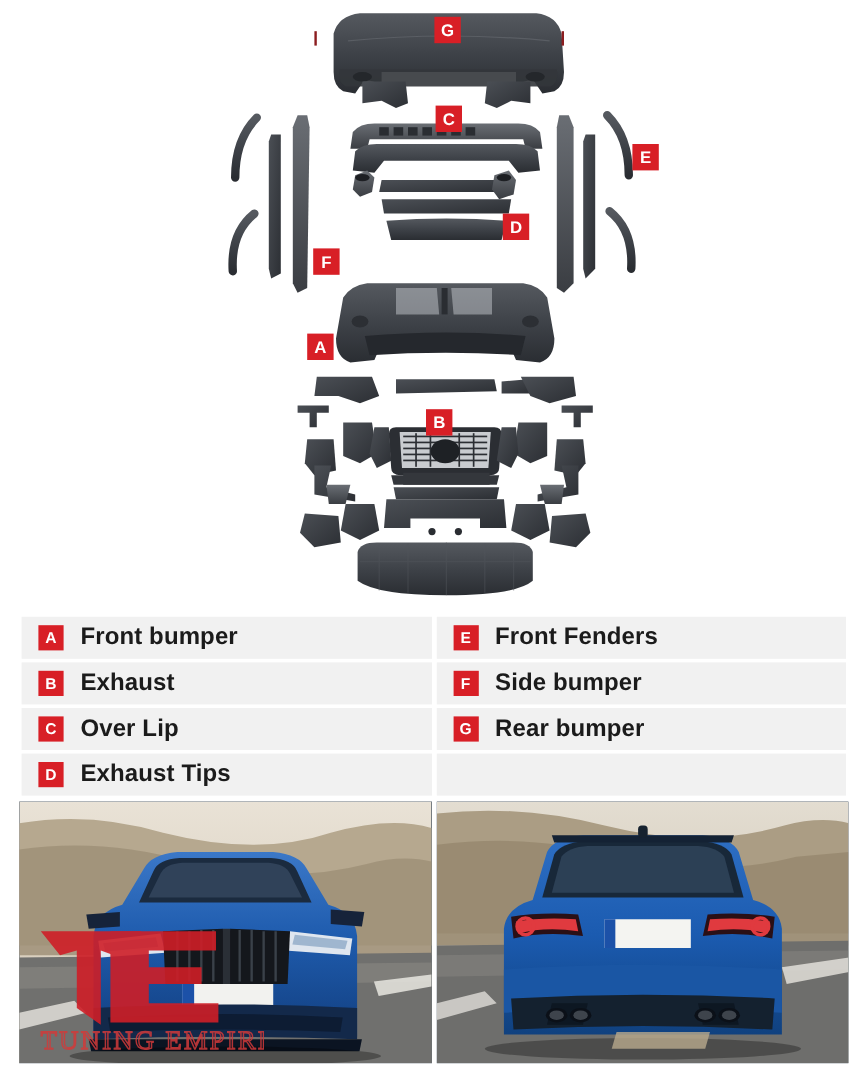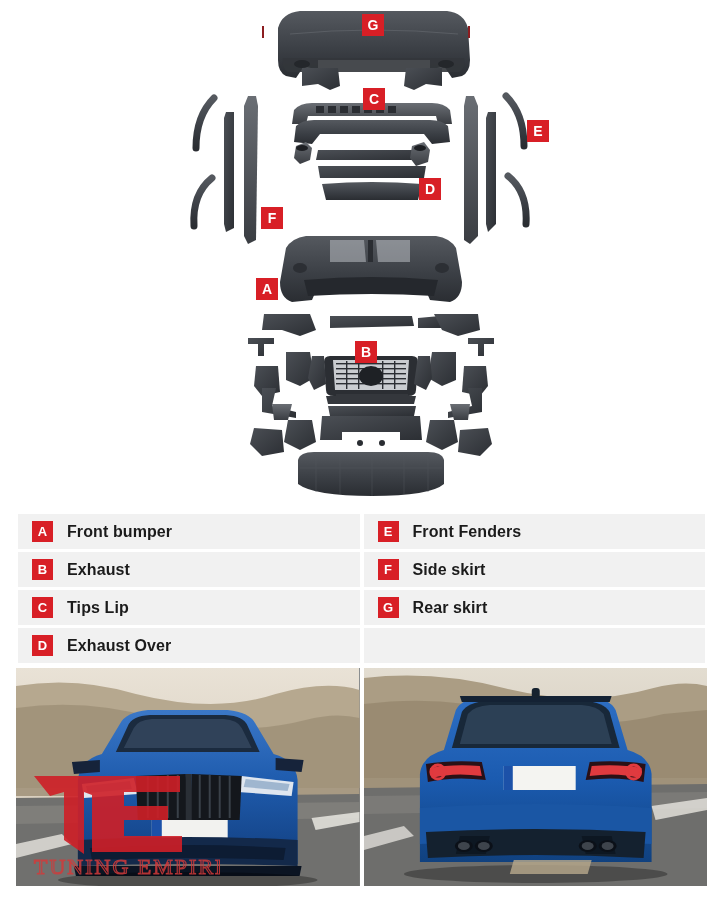--- a/index.html
+++ b/index.html
@@ -53,21 +53,21 @@
   .legend-badge{
     width:21px;height:21px;
     background:#d81f26;color:#fff;
     font-size:13px;font-weight:bold;
     display:flex;align-items:center;justify-content:center;
     flex:0 0 auto;
     line-height:1;
   }
   .legend-label{
     margin-left:14px;
-    font-size:16px;
+    font-size:20px;
     font-weight:bold;
     color:#1b1b1b;
     letter-spacing:.1px;
   }
 
   
   #photos{
     position:absolute;left:16px;top:668px;
     width:691px;height:218px;
     display:flex;gap:4px;
@@ -261,40 +261,40 @@
     <div class="legend-row">
       <span class="legend-badge">A</span>
       <span class="legend-label">Front bumper</span>
     </div>
     <div class="legend-row">
       <span class="legend-badge">B</span>
       <span class="legend-label">Exhaust</span>
     </div>
     <div class="legend-row">
       <span class="legend-badge">C</span>
-      <span class="legend-label">Tips Lip</span>
+      <span class="legend-label">Over Lip</span>
     </div>
     <div class="legend-row">
       <span class="legend-badge">D</span>
-      <span class="legend-label">Exhaust Over</span>
+      <span class="legend-label">Exhaust Tips</span>
     </div>
   </div>
 
   <div class="legend-col">
     <div class="legend-row">
       <span class="legend-badge">E</span>
       <span class="legend-label">Front Fenders</span>
     </div>
     <div class="legend-row">
       <span class="legend-badge">F</span>
-      <span class="legend-label">Side skirt</span>
+      <span class="legend-label">Side bumper</span>
     </div>
     <div class="legend-row">
       <span class="legend-badge">G</span>
-      <span class="legend-label">Rear skirt</span>
+      <span class="legend-label">Rear bumper</span>
     </div>
     <div class="legend-row empty"></div>
   </div>
 </div>
 
 <div id="photos">
 
   <div class="photo">
     <svg viewBox="0 0 344 218" preserveAspectRatio="none">
       <defs>

